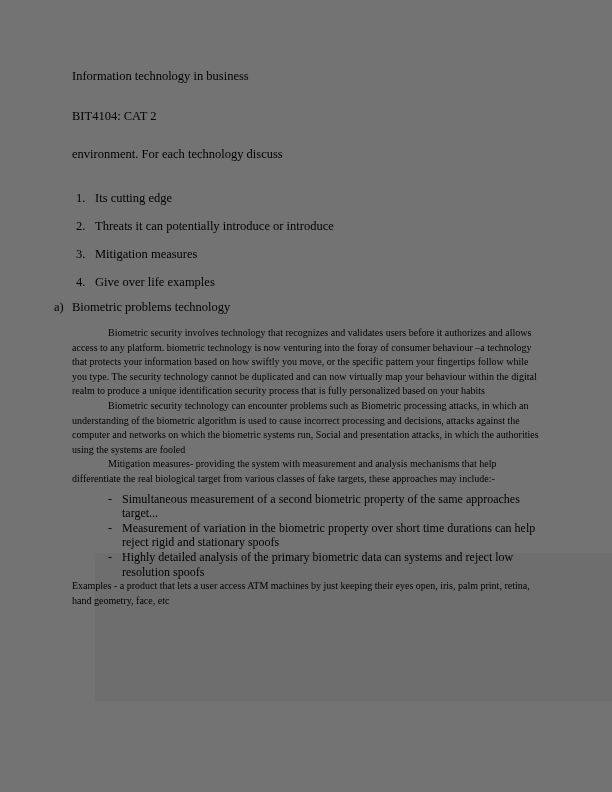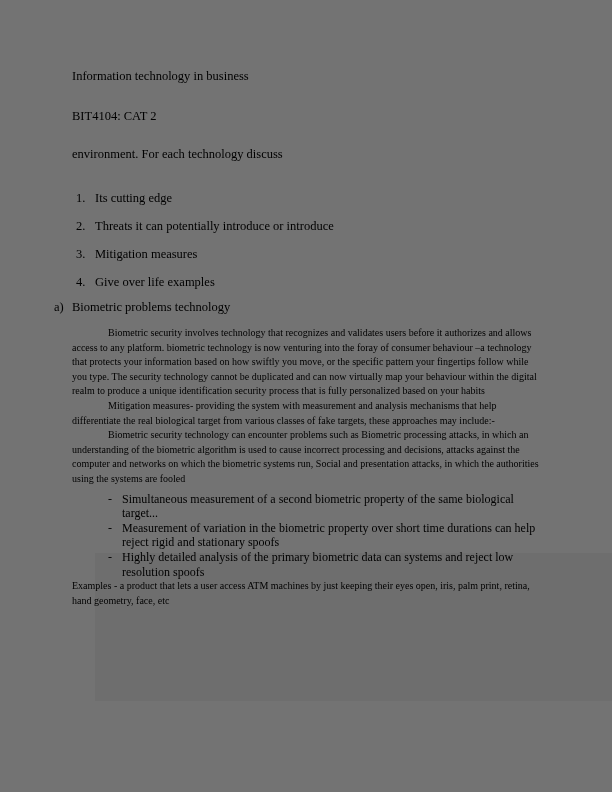--- a/index.html
+++ b/index.html
@@ -80,27 +80,27 @@
       <li><span class="num">1.</span><span>Its cutting edge</span></li>
       <li><span class="num">2.</span><span>Threats it can potentially introduce or introduce</span></li>
       <li><span class="num">3.</span><span>Mitigation measures</span></li>
       <li><span class="num">4.</span><span>Give over life examples</span></li>
     </ol>
 
     <div class="section-a"><span class="marker">a)</span><span>Biometric problems technology</span></div>
 
     <div class="body">
       <p>Biometric security involves technology that recognizes and validates users before it authorizes and allows access to any platform. biometric technology is now venturing into the foray of consumer behaviour –a technology that protects your information based on how swiftly you move, or the specific pattern your fingertips follow while you type. The security technology cannot be duplicated and can now virtually map your behaviour within the digital realm to produce a unique identification security process that is fully personalized based on your habits</p>
+      <p>Biometric security technology can encounter problems such as Biometric processing attacks, in which an understanding of the biometric algorithm is used to cause incorrect processing and decisions, attacks against the computer and networks on which the biometric systems run, Social and presentation attacks, in which the authorities using the systems are fooled</p>
       <p>Mitigation measures- providing the system with measurement and analysis mechanisms that help differentiate the real biological target from various classes of fake targets, these approaches may include:-</p>
-      <p>Biometric security technology can encounter problems such as Biometric processing attacks, in which an understanding of the biometric algorithm is used to cause incorrect processing and decisions, attacks against the computer and networks on which the biometric systems run, Social and presentation attacks, in which the authorities using the systems are fooled</p>
 
       <ul class="dashlist">
         <li>
             <span class="dash">-</span>
-            <span class="mtext">Simultaneous measurement of a second biometric property of the same biological target...</span>
+            <span class="mtext">Simultaneous measurement of a second biometric property of the same approaches target...</span>
           </li>
         <li>
             <span class="dash">-</span>
             <span class="mtext">Measurement of variation in the biometric property over short time durations can help reject rigid and stationary spoofs</span>
           </li>
         <li>
             <span class="dash">-</span>
             <span class="mtext">Highly detailed analysis of the primary biometric data can systems and reject low resolution spoofs</span>
           </li>
       </ul>

